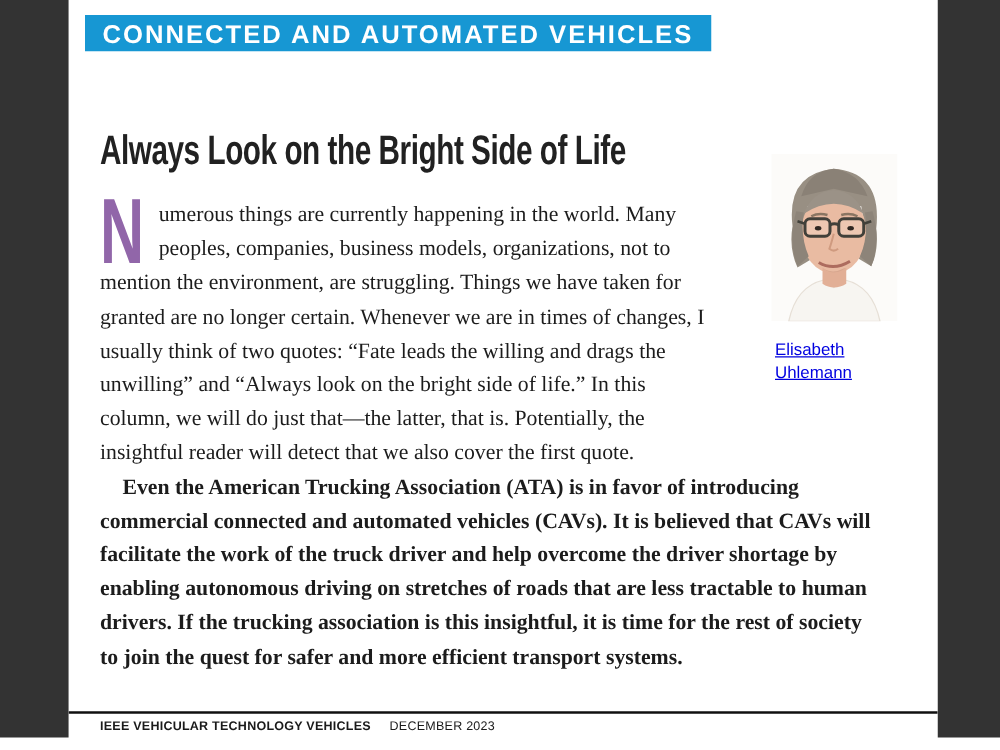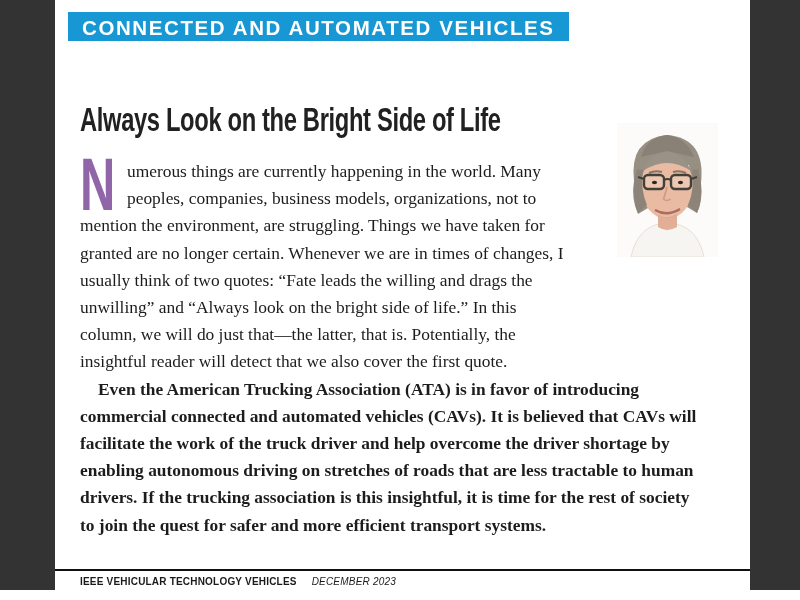--- a/index.html
+++ b/index.html
@@ -32,21 +32,21 @@
            font-family:"Liberation Sans",sans-serif;font-weight:700;font-size:74px;
            line-height:54px;color:var(--dropcap,#9166a9);
            transform:scaleX(0.66);transform-origin:left top;}
   .p2,.p3{text-indent:18px;font-weight:bold;}
   .p2{margin-top:16px;}
 
   .footer-rule{position:absolute;left:0;top:569px;width:695px;height:2px;background:#101010;}
   .footer{position:absolute;left:25px;top:576px;font-family:"Liberation Sans",sans-serif;
           font-size:10px;color:#1a1a1a;letter-spacing:0.2px;white-space:nowrap;}
   .footer .mag{font-weight:700;}
-  .footer .issue{margin-left:15px;font-weight:400;font-style:italic;}
+  .footer .issue{margin-left:15px;font-weight:400;}
 </style>
 </head>
 <body>
 
 <div class="stage">
   <div class="side-bar left"></div>
   <div class="side-bar right"></div>
 
   <div class="page">
     <div class="content">
@@ -83,20 +83,21 @@
 
           <path d="M50 64 Q48 72 46.5 76 Q50 79 53.5 76" stroke="#cf9a7f" stroke-width="1.6" fill="none"></path>
 
           <path d="M38 87 Q50 94 63 86" stroke="#ad6c5e" stroke-width="2.4" fill="none"></path>
           <path d="M42 93 Q50 97 59 92" stroke="#d8a78f" stroke-width="1.2" fill="none"></path>
 
           <path d="M41 91 L41 104 Q50 110 60 104 L60 91 Q50 99 41 91 Z" fill="#e2af96"></path>
         </svg>
       </figure>
 
+      <a class="author-link" href="#">Elisabeth Uhlemann</a>
 
       <div class="body">
         <p class="p1">
           <span class="wrap-spacer"></span>
           <span class="dropcap">N</span>
           <span>umerous things are currently happening in the world. Many peoples, companies, business models, organizations, not to mention the environment, are struggling. Things we have taken for granted are no longer certain. Whenever we are in times of changes, I usually think of two quotes: “Fate leads the willing and drags the unwilling” and “Always look on the bright side of life.” In this column, we will do just that—the latter, that is. Potentially, the insightful reader will detect that we also cover the first quote.</span>
         </p>
         <p class="p2">Even the American Trucking Association (ATA) is in favor of introducing commercial connected and automated vehicles (CAVs). It is believed that CAVs will facilitate the work of the truck driver and help overcome the driver shortage by enabling autonomous driving on stretches of roads that are less tractable to human drivers. If the trucking association is this insightful, it is time for the rest of society to join the quest for safer and more efficient transport systems.</p>
       </div>
     </div>

